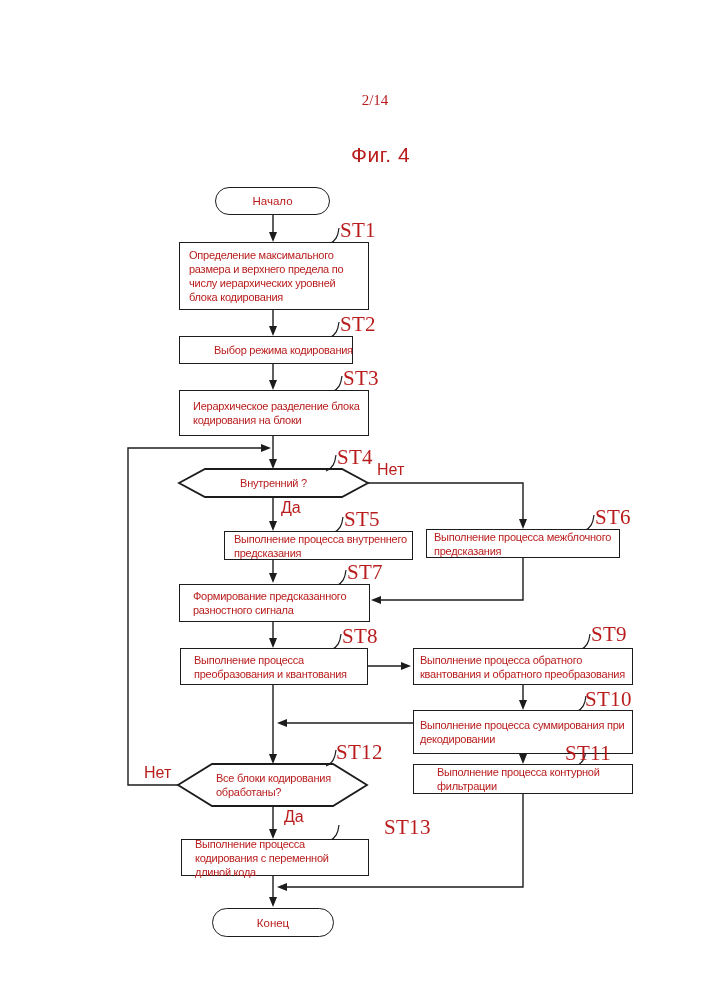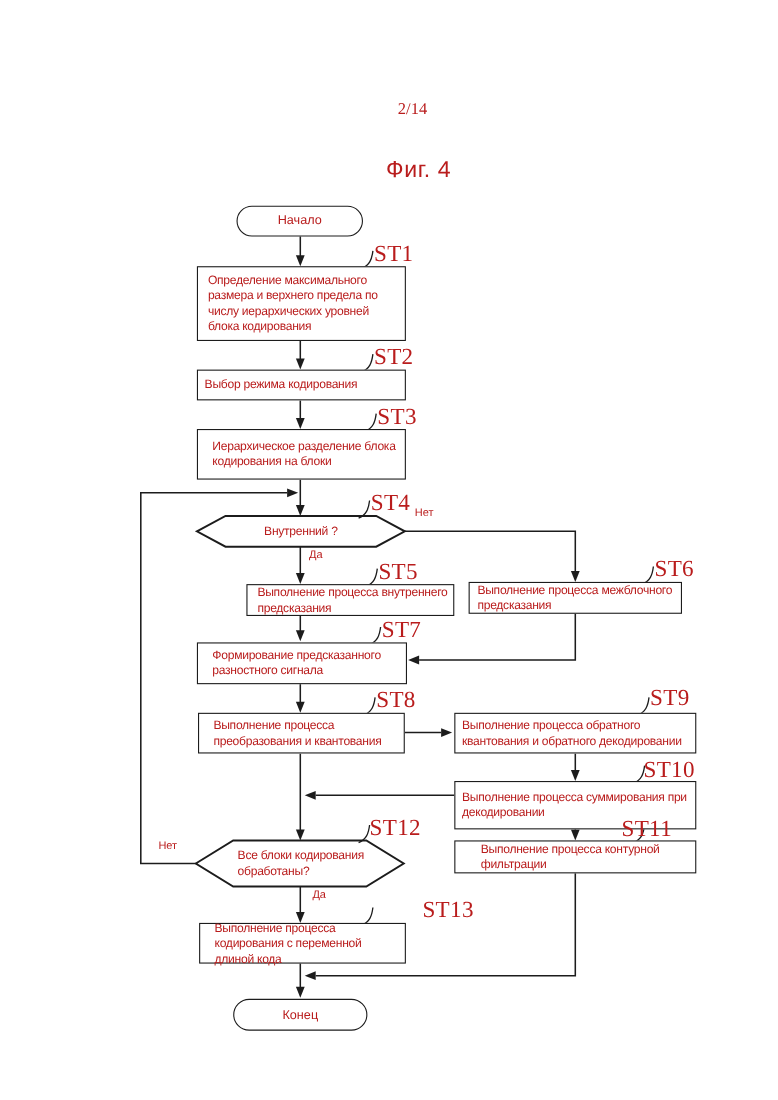--- a/index.html
+++ b/index.html
@@ -58,21 +58,21 @@
     white-space:pre;
   }
   .step-tag{
     position:absolute;
     font-family:"Liberation Serif",serif;
     font-size:21px;
     letter-spacing:0.3px;
   }
   .branch-label{
     position:absolute;
-    font-size:10px;
+    font-size:16px;
   }
   .center{justify-content:center;}
 </style>
 </head>
 <body>
 
 <div class="page">
 
   <div class="abs page-number" style="left:340px;top:92px;width:70px;">2/14</div>
   <div class="abs fig-title" style="left:351px;top:143px;">Фиг. 4</div>
@@ -144,21 +144,21 @@
 
   <div class="terminal" style="left:215px;top:187px;width:115px;height:28px;">Начало</div>
   <div class="terminal" style="left:212px;top:908px;width:122px;height:29px;">Конец</div>
 
   <div class="node" style="left:179px;top:242px;width:190px;height:68px;padding-left:9px;">
     <span class="node-text">Определение максимального
 размера и верхнего предела по
 числу иерархических уровней
 блока кодирования</span>
   </div>
-  <div class="node" style="left:179px;top:336px;width:190px;height:28px;padding-left:6px;text-align:right;">
+  <div class="node" style="left:179px;top:336px;width:174px;height:28px;padding-left:34px;text-align:right;">
     <span class="node-text">Выбор режима кодирования</span>
   </div>
   <div class="node" style="left:179px;top:390px;width:190px;height:46px;padding-left:13px;">
     <span class="node-text">Иерархическое разделение блока
 кодирования на блоки</span>
   </div>
   <div class="node" style="left:180px;top:531px;width:189px;height:29px;padding-left:9px;margin-left:44px;">
     <span class="node-text">Выполнение процесса внутреннего
 предсказания</span>
   </div>
@@ -169,21 +169,21 @@
   <div class="node" style="left:179px;top:584px;width:191px;height:38px;padding-left:13px;">
     <span class="node-text">Формирование предсказанного
 разностного сигнала</span>
   </div>
   <div class="node" style="left:180px;top:648px;width:188px;height:37px;padding-left:13px;">
     <span class="node-text">Выполнение процесса
 преобразования и квантования</span>
   </div>
   <div class="node" style="left:413px;top:648px;width:220px;height:37px;padding-left:6px;">
     <span class="node-text">Выполнение процесса обратного
-квантования и обратного декодировании</span>
+квантования и обратного преобразования</span>
   </div>
   <div class="node" style="left:413px;top:710px;width:220px;height:44px;padding-left:6px;">
     <span class="node-text">Выполнение процесса суммирования при
 декодировании</span>
   </div>
   <div class="node" style="left:413px;top:764px;width:220px;height:30px;padding-left:23px;">
     <span class="node-text">Выполнение процесса контурной
 фильтрации</span>
   </div>
   <div class="node" style="left:181px;top:839px;width:188px;height:37px;padding-left:13px;">

